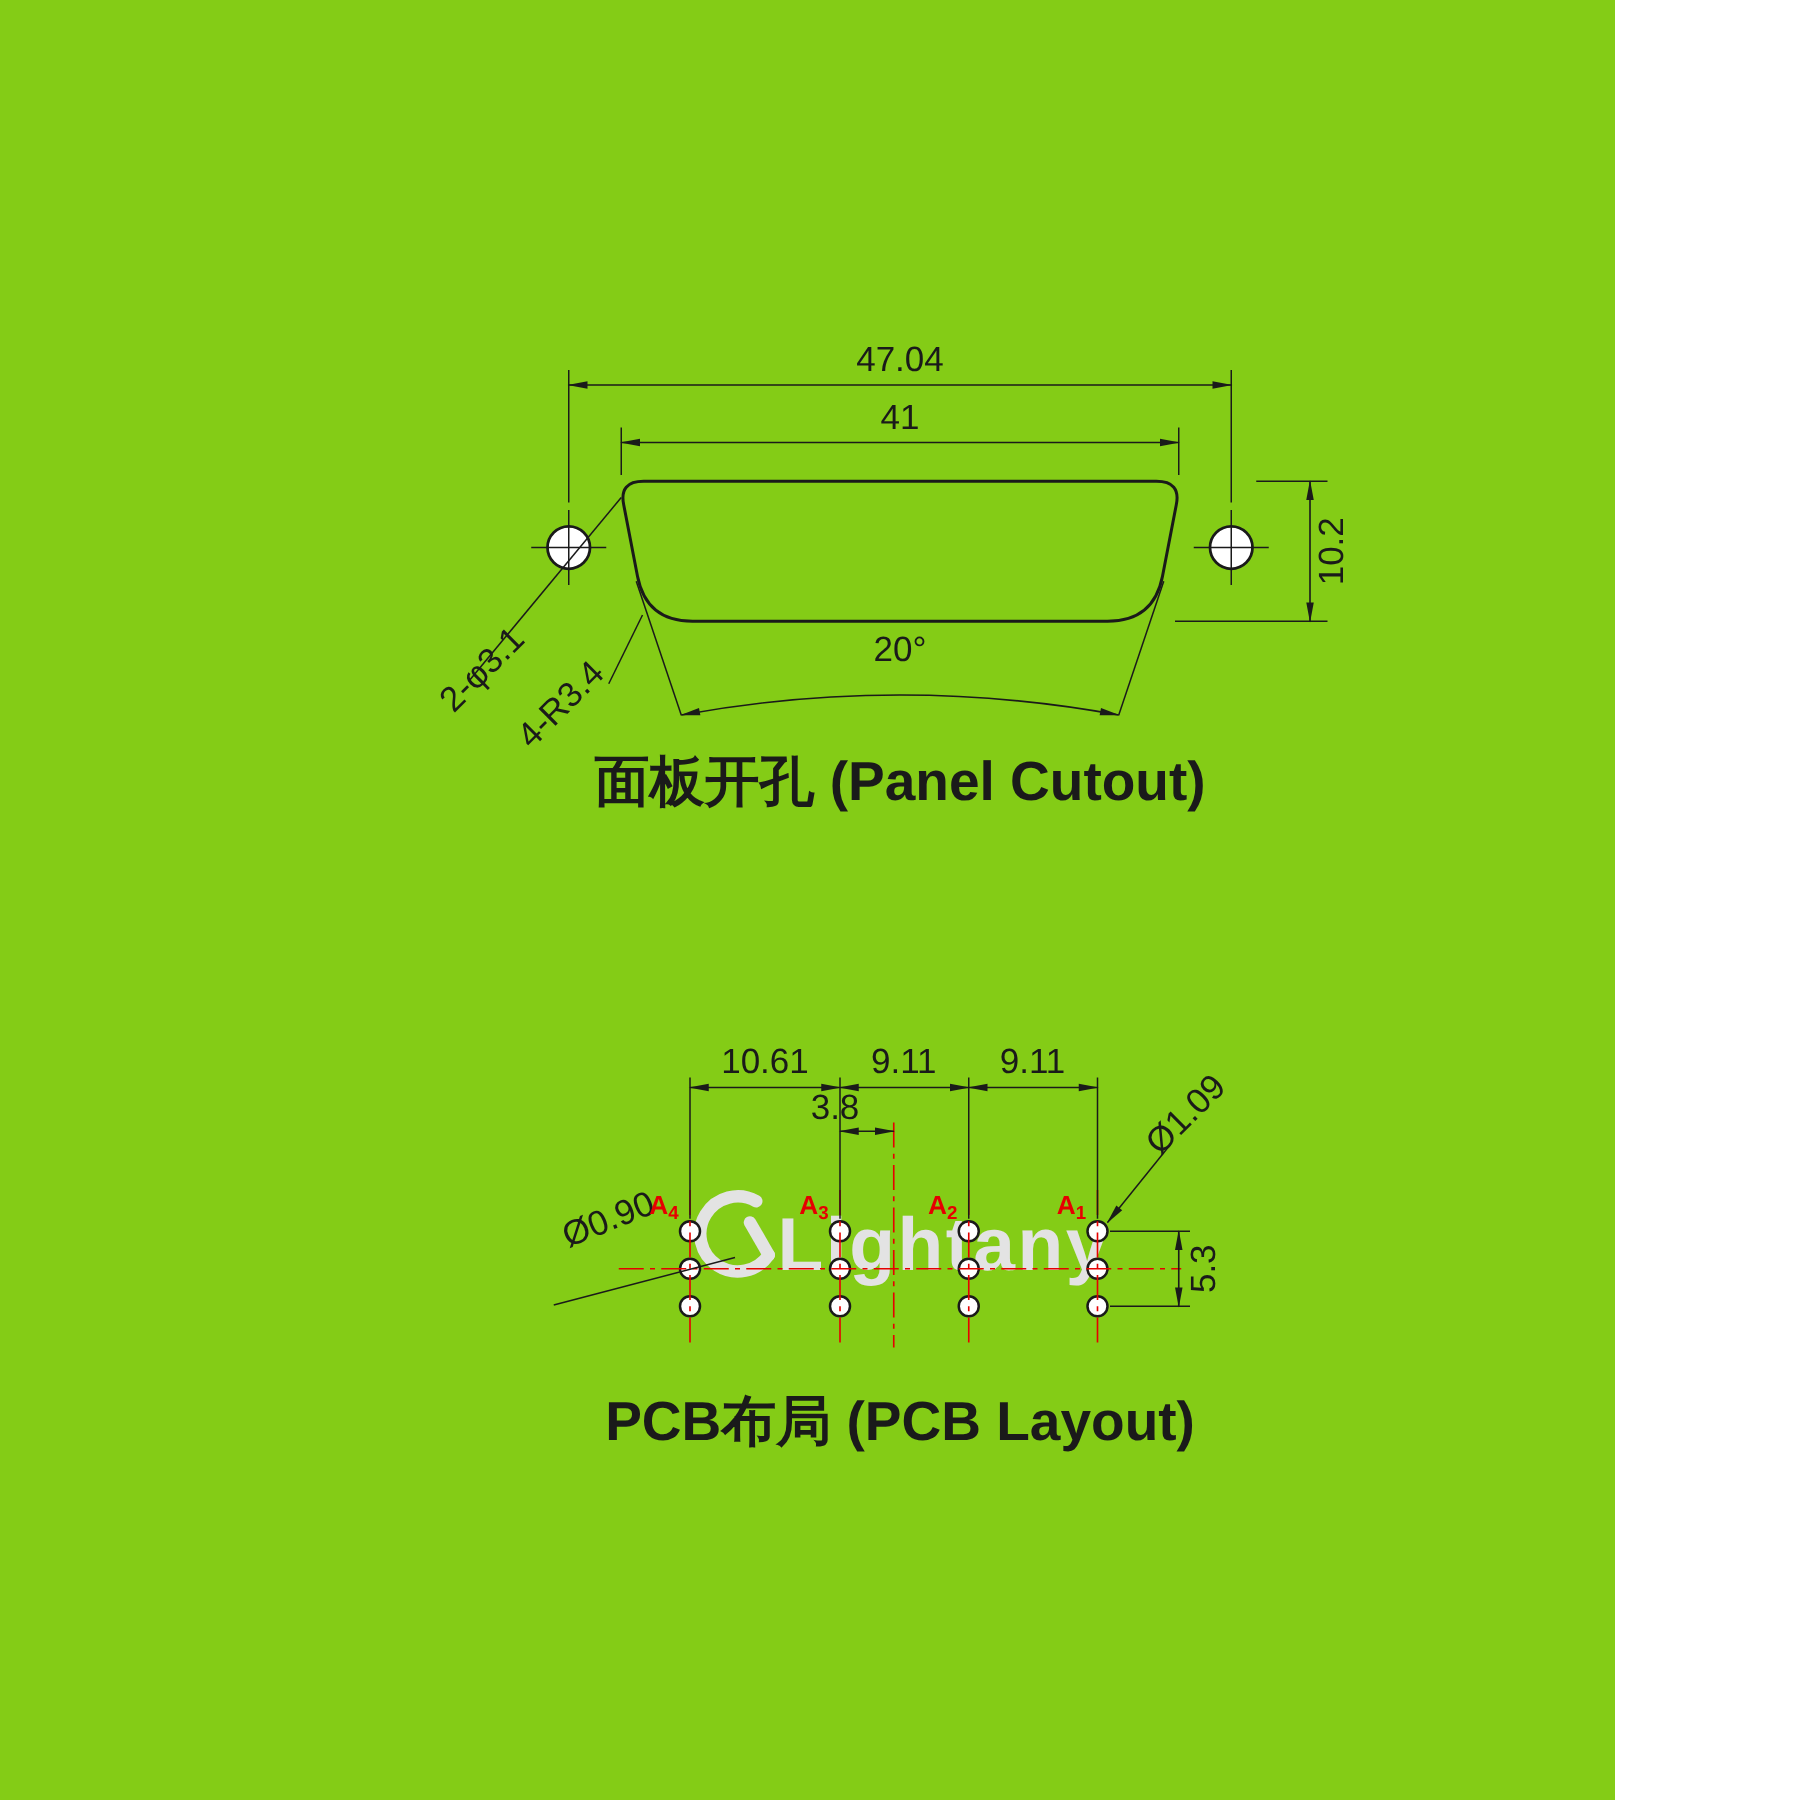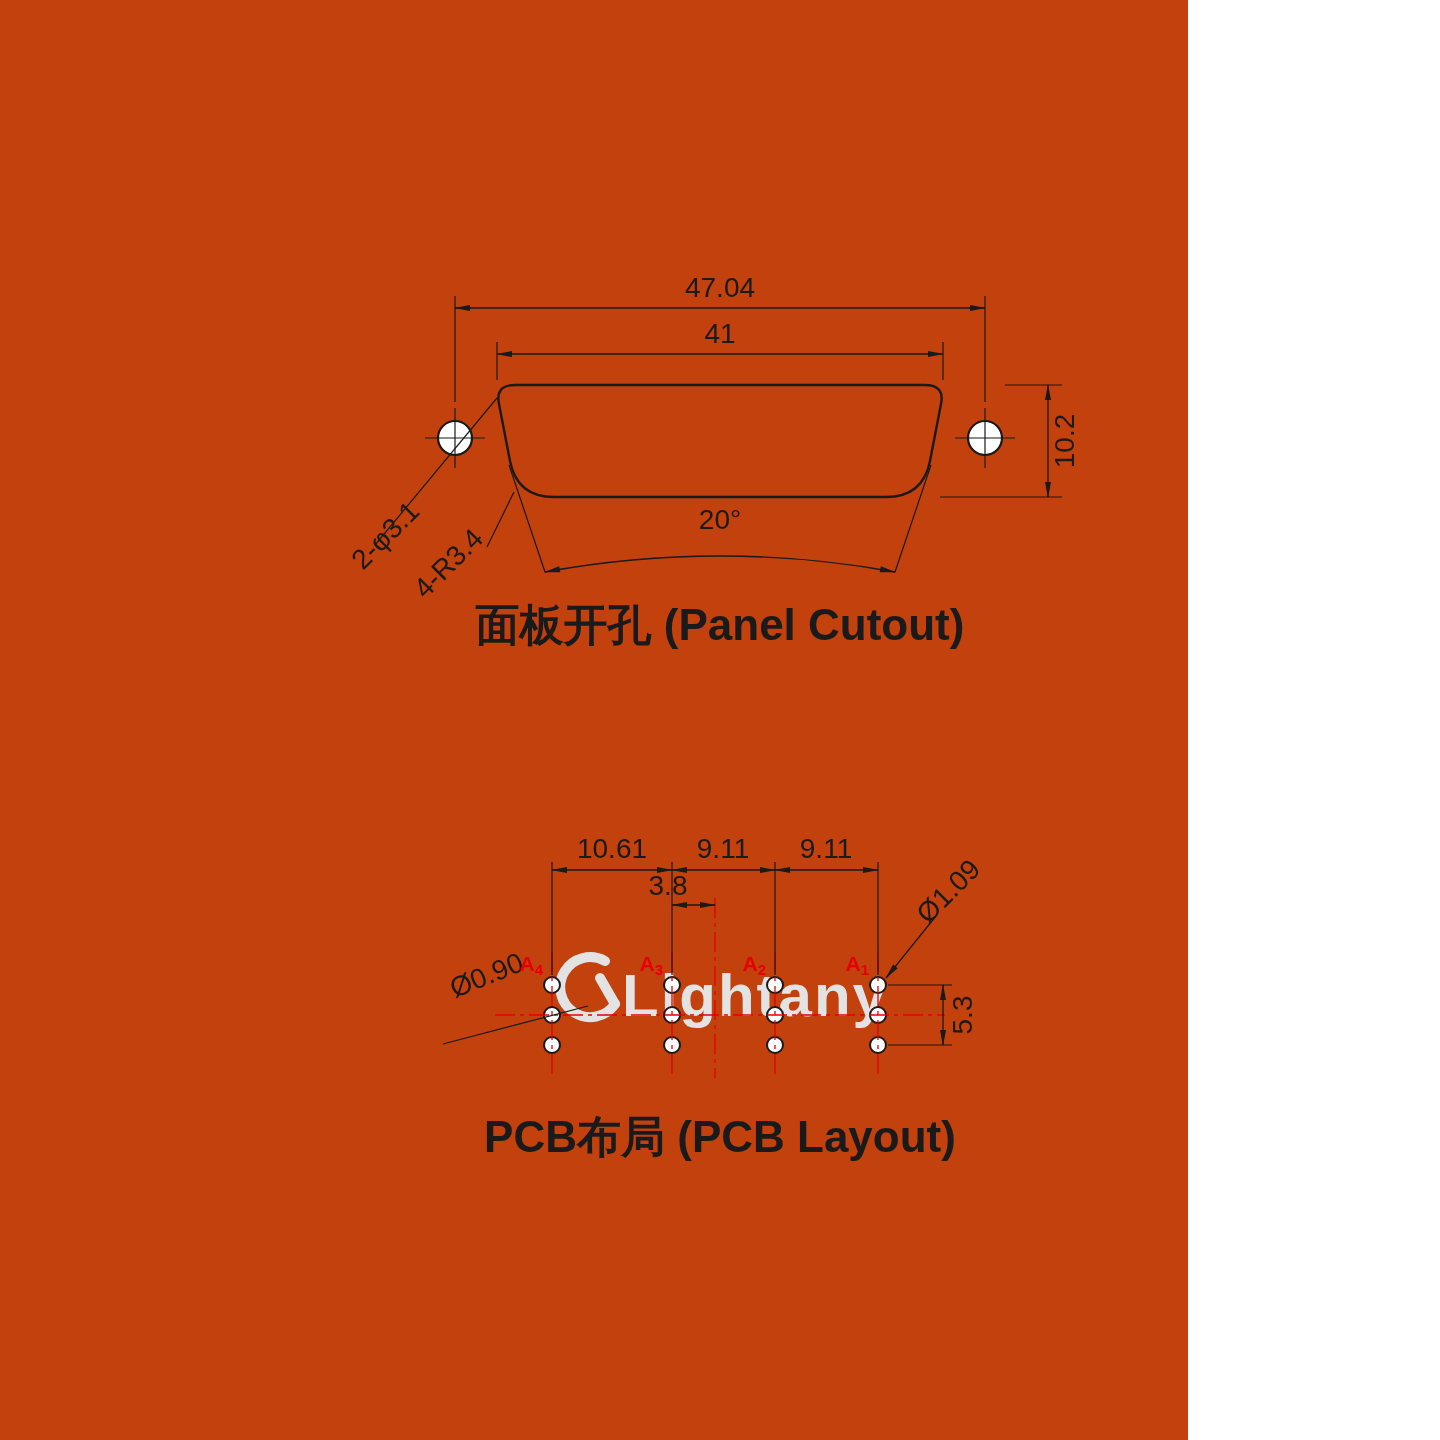--- a/index.html
+++ b/index.html
@@ -1,16 +1,16 @@
 <!DOCTYPE html>
 <html><head>
 <meta charset="utf-8">
 <style>
   html,body{margin:0;padding:0;background:#ffffff;}
-  .canvas{position:relative;width:1188px;height:1440px;background:#c2410c;overflow:hidden;}
+  .canvas{position:relative;width:1292px;height:1440px;background:#84cc16;overflow:hidden;}
   svg{display:block;}
   .outline{fill:none;stroke:#1a1a1a;stroke-width:2.4;stroke-linejoin:round;}
   .hole{fill:#ffffff;stroke:#1a1a1a;stroke-width:2.2;}
   .ext{stroke:#1a1a1a;stroke-width:1.2;fill:none;}
   .dim{stroke:#1a1a1a;stroke-width:1.3;fill:none;}
   .center{stroke:#e60000;stroke-width:1.3;fill:none;stroke-dasharray:20 5 4 5;}
   .pad{fill:#ffffff;stroke:#1a1a1a;stroke-width:2;}
   .t{font:28px "Liberation Sans", sans-serif;fill:#1a1a1a;}
   .title{font:700 44px "Liberation Sans", sans-serif;fill:#1a1a1a;}
   .pad-label{font:700 21px "Liberation Sans", sans-serif;fill:#e60000;}

